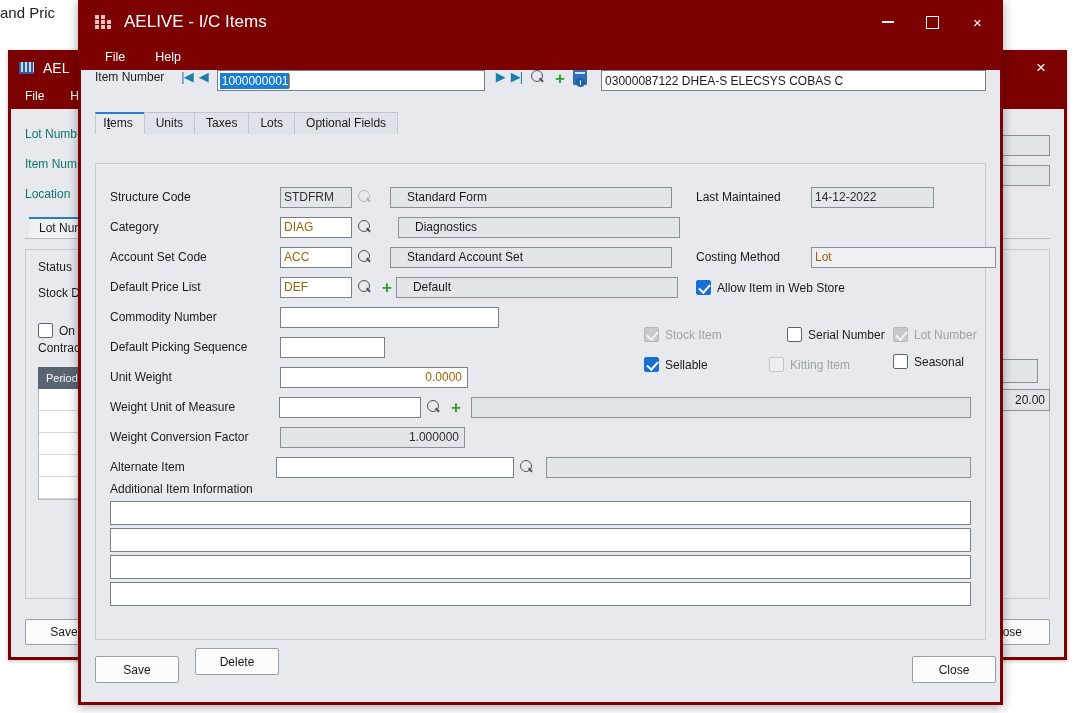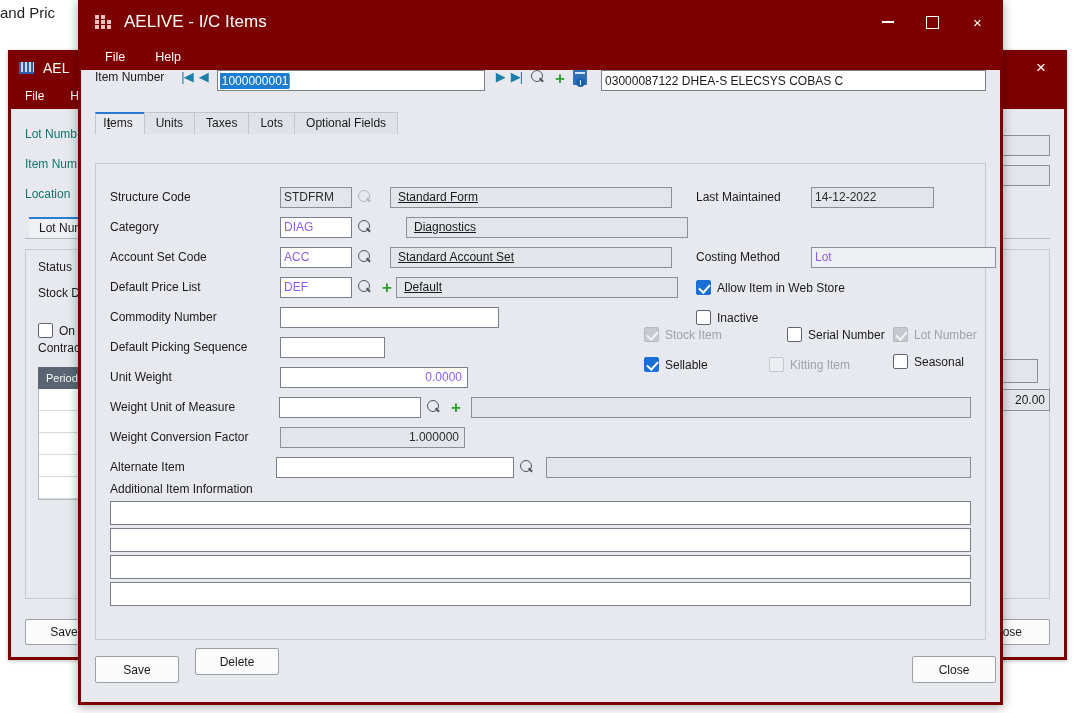--- a/index.html
+++ b/index.html
@@ -167,27 +167,27 @@
   .panel {
     position: absolute; left: 14px; right: 14px; top: 93px; bottom: 62px;
     border: 1px solid #c7cad1; background: #e7e9ee;
   }
   .panel-inner { position: relative; width: 100%; height: 100%; padding: 18px 14px 0 14px; }
 
   .frow { display: flex; align-items: center; height: 30px; }
   .flabel { width: 170px; font-size: 12px; color: #1a1a1a; }
   .fin {
     border: 1px solid #7a8089; background: #fff; height: 21px; font-size: 12px;
-    display: flex; align-items: center; padding: 0 3px; color: #8b5cf6;
+    display: flex; align-items: center; padding: 0 3px; color: #a16207;
   }
   .fin.dis { background: #e2e5ea; color: #2c2c2c; border-color: #8a8f98; }
   .fin.num { justify-content: flex-end; padding-right: 5px; }
   .fdesc {
     border: 1px solid #7a8089; background: #fff; height: 21px; font-size: 12px;
-    display: flex; align-items: center; padding: 0 7px; text-decoration: underline;
+    display: flex; align-items: center; padding: 0 16px;
   }
   .fdesc.dis { background: #e2e5ea; border-color:#8a8f98; }
 
   
   .rcol { position: absolute; left: 600px; top: 18px; width: 300px; }
   .rrow { display:flex; align-items:center; height: 30px; }
   .rlabel { width: 115px; font-size: 12px; }
 
   
   .cb { display: inline-flex; align-items: flex-end; font-size: 12px; }
@@ -340,21 +340,21 @@
             <span class="flabel">Structure Code</span>
             <span class="fin dis" style="width:72px;">STDFRM</span>
             <span class="mag dis"></span>
             <span class="fdesc dis" style="width:282px;margin-left:12px;">Standard Form</span>
           </div>
 
           <div class="frow">
             <span class="flabel">Category</span>
             <span class="fin" style="width:72px;">DIAG</span>
             <span class="mag"></span>
-            <span class="fdesc dis" style="width:282px;margin-left:28px;">Diagnostics</span>
+            <span class="fdesc dis" style="width:282px;margin-left:20px;">Diagnostics</span>
           </div>
 
           <div class="frow">
             <span class="flabel">Account Set Code</span>
             <span class="fin" style="width:72px;">ACC</span>
             <span class="mag"></span>
             <span class="fdesc dis" style="width:282px;margin-left:12px;">Standard Account Set</span>
           </div>
 
           <div class="frow">
@@ -410,26 +410,20 @@
               <span class="rlabel">Costing Method</span>
               <span class="fin" style="width:185px;background:#eef0f3;border-color:#8a8f98;">Lot</span>
             </div>
 
             <div class="rrow">
               <span class="cb">
                 <span class="cbx on"></span>
                 <span>Allow Item in Web Store</span>
               </span>
             </div>
-            <div class="rrow">
-              <span class="cb">
-                <span class="cbx"></span>
-                <span>Inactive</span>
-              </span>
-            </div>
           </div>
 
           <div style="position:absolute;left:548px;top:163px;" class="cb dis">
             <span class="cbx ondis"></span>
             <span>Stock Item</span>
           </div>
           <div style="position:absolute;left:673px;top:163px;margin-left:18px;" class="cb">
             <span class="cbx"></span>
             <span>Serial Number</span>
           </div>

